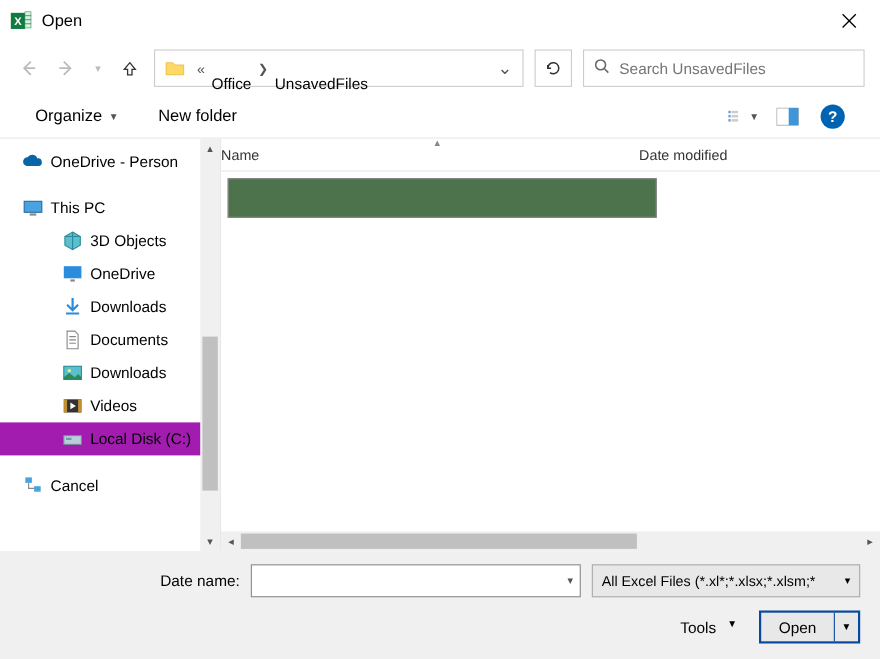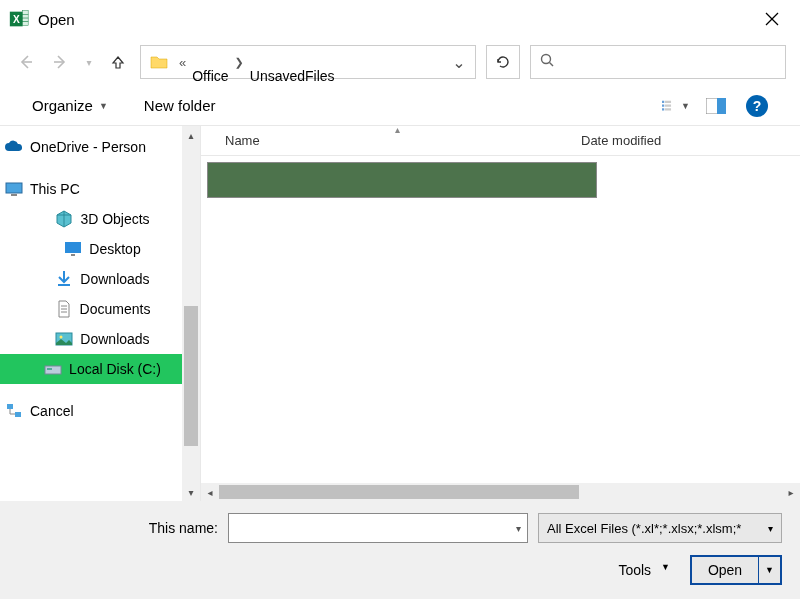--- a/index.html
+++ b/index.html
@@ -32,28 +32,28 @@
 .viewbtn { width: 28px; height: 24px; display: flex; align-items: center; justify-content: center; cursor: pointer; margin-left: 4px; }
 .viewbtn .caret { font-size: 9px; color: #555; margin-left: 4px; }
 .helpbtn { width: 22px; height: 22px; border-radius: 50%; background: #0063b1; color: #fff; display: flex; align-items: center; justify-content: center; font-size: 14px; font-weight: bold; margin-left: 16px; cursor: pointer; }
 
 .body { flex: 1; display: flex; min-height: 0; }
 .sidebar { width: 200px; display: flex; flex-direction: column; position: relative; }
 .sb-scroll { width: 18px; position: absolute; right: 0; top: 0; bottom: 0; background: #f0f0f0; display: flex; flex-direction: column; align-items: center; }
 .sb-scroll .arr { font-size: 10px; color: #555; cursor: pointer; height: 18px; display: flex; align-items: center; }
 .sb-scroll .thumb { position: absolute; right: 2px; width: 14px; background: #c0c0c0; cursor: pointer; }
 .tree { flex: 1; padding-top: 6px; overflow: hidden; }
-.titem { height: 30px; display: flex; align-items: center; font-size: 14px; color: #000; cursor: pointer; padding-left: 4px; padding-right: 20px; white-space: nowrap; overflow: hidden; }
-.titem.sub { padding-left: 24px; justify-content: center; }
-.titem.sel { background: #22c55e; }
+.titem { height: 30px; display: flex; align-items: center; font-size: 14px; color: #000; cursor: pointer; padding-left: 20px; padding-right: 20px; white-space: nowrap; overflow: hidden; }
+.titem.sub { padding-left: 56px; }
+.titem.sel { background: #a21caf; }
 .titem .ticon { width: 20px; height: 20px; margin-right: 6px; flex-shrink: 0; }
 
 .content { flex: 1; display: flex; flex-direction: column; border-left: 1px solid #e8e8e8; min-width: 0; }
 .colhead { height: 30px; display: flex; align-items: center; border-bottom: 1px solid #e8e8e8; font-size: 13px; color: #333; position: relative; }
-.colhead .col1 { padding-left: 24px; width: 380px; }
+.colhead .col1 { width: 380px; }
 .colhead .sortarr { position: absolute; left: 194px; top: -2px; font-size: 10px; color: #888; }
 .rows { flex: 1; position: relative; overflow: hidden; }
 .selrow { position: absolute; left: 6px; top: 6px; width: 390px; height: 36px; background: #4d734c; border: 1px solid #888; }
 .hscroll { height: 18px; background: #f0f0f0; display: flex; align-items: center; }
 .hscroll .harr { width: 18px; text-align: center; font-size: 10px; color: #555; cursor: pointer; }
 .hscroll .htrack { flex: 1; position: relative; height: 14px; }
 .hscroll .hthumb { position: absolute; left: 0; top: 0; height: 14px; width: 360px; background: #c0c0c0; cursor: pointer; }
 
 .footer { background: #f0f0f0; padding: 12px 18px 14px; }
 .frow { display: flex; align-items: center; margin-bottom: 12px; }
@@ -136,20 +136,21 @@
         </svg>
     </div>
 
     <div class="searchbox">
       <span class="sicon">
         <svg width="16" height="16" viewBox="0 0 16 16">
             <circle cx="7" cy="7" r="4.5" fill="none" stroke="#666" stroke-width="1.4"></circle>
             <line x1="10.5" y1="10.5" x2="14" y2="14" stroke="#666" stroke-width="1.4"></line>
           </svg>
       </span>
+      <input placeholder="Search UnsavedFiles" style="">
     </div>
   </div>
 
   <div class="toolbar">
     <div class="tbtn">
         <span>Organize</span>
         <span class="caret">▼</span>
       </div>
     <div class="tbtn">
         <span>New folder</span>
@@ -197,21 +198,21 @@
                 <path d="M10 2 L17 6 L17 14 L10 18 L3 14 L3 6 Z" fill="#5ac0d0" stroke="#2a8a9a"></path>
                 <path d="M10 2 L10 18 M3 6 L17 6" stroke="#2a8a9a" fill="none"></path>
               </svg></span>
           <span>3D Objects</span>
         </div>
         <div class="titem sub">
           <span class="ticon"><svg viewBox="0 0 20 20">
                 <rect x="2" y="3" width="16" height="11" fill="#2a8cdc"></rect>
                 <rect x="8" y="15" width="4" height="2" fill="#888"></rect>
               </svg></span>
-          <span>Desktop</span>
+          <span>OneDrive</span>
         </div>
         <div class="titem sub">
           <span class="ticon"><svg viewBox="0 0 20 20">
                 <path d="M10 2 L10 12 M5 8 L10 13 L15 8" fill="none" stroke="#2a8cdc" stroke-width="2"></path>
                 <line x1="4" y1="16" x2="16" y2="16" stroke="#2a8cdc" stroke-width="2"></line>
               </svg></span>
           <span>Downloads</span>
         </div>
         <div class="titem sub">
           <span class="ticon"><svg viewBox="0 0 20 20">
@@ -222,20 +223,29 @@
               </svg></span>
           <span>Documents</span>
         </div>
         <div class="titem sub">
           <span class="ticon"><svg viewBox="0 0 20 20">
                 <rect x="2" y="4" width="16" height="12" fill="#5ac0d0" stroke="#2a8a9a"></rect>
                 <circle cx="7" cy="8" r="1.5" fill="#ffea6a"></circle>
                 <path d="M2 14 L7 10 L12 14 L15 11 L18 14 L18 16 L2 16 Z" fill="#2a8a5a"></path>
               </svg></span>
           <span>Downloads</span>
+        </div>
+        <div class="titem sub">
+          <span class="ticon"><svg viewBox="0 0 20 20">
+                <rect x="2" y="4" width="16" height="12" fill="#333"></rect>
+                <rect x="2" y="4" width="3" height="12" fill="#c09030"></rect>
+                <rect x="15" y="4" width="3" height="12" fill="#c09030"></rect>
+                <path d="M8 7 L13 10 L8 13 Z" fill="#fff"></path>
+              </svg></span>
+          <span>Videos</span>
         </div>
         <div class="titem sub sel">
           <span class="ticon"><svg viewBox="0 0 20 20">
                 <rect x="2" y="7" width="16" height="8" fill="#bcd" stroke="#789"></rect>
                 <rect x="4" y="9" width="5" height="2" fill="#5a9"></rect>
               </svg></span>
           <span>Local Disk (C:)</span>
         </div>
         <div style="height:12px"></div>
         <div class="titem">
@@ -268,21 +278,21 @@
         <div class="htrack">
             <div class="hthumb"></div>
           </div>
         <div class="harr">▸</div>
       </div>
     </div>
   </div>
 
   <div class="footer">
     <div class="frow">
-      <div class="flabel">This name:</div>
+      <div class="flabel">Date name:</div>
       <div class="fname">
         <input style="">
         <span class="fd">▾</span>
       </div>
       <div class="ftype">
         <span>All Excel Files (*.xl*;*.xlsx;*.xlsm;*</span>
         <span style="font-size:10px">▾</span>
       </div>
     </div>
     <div class="frow2">

